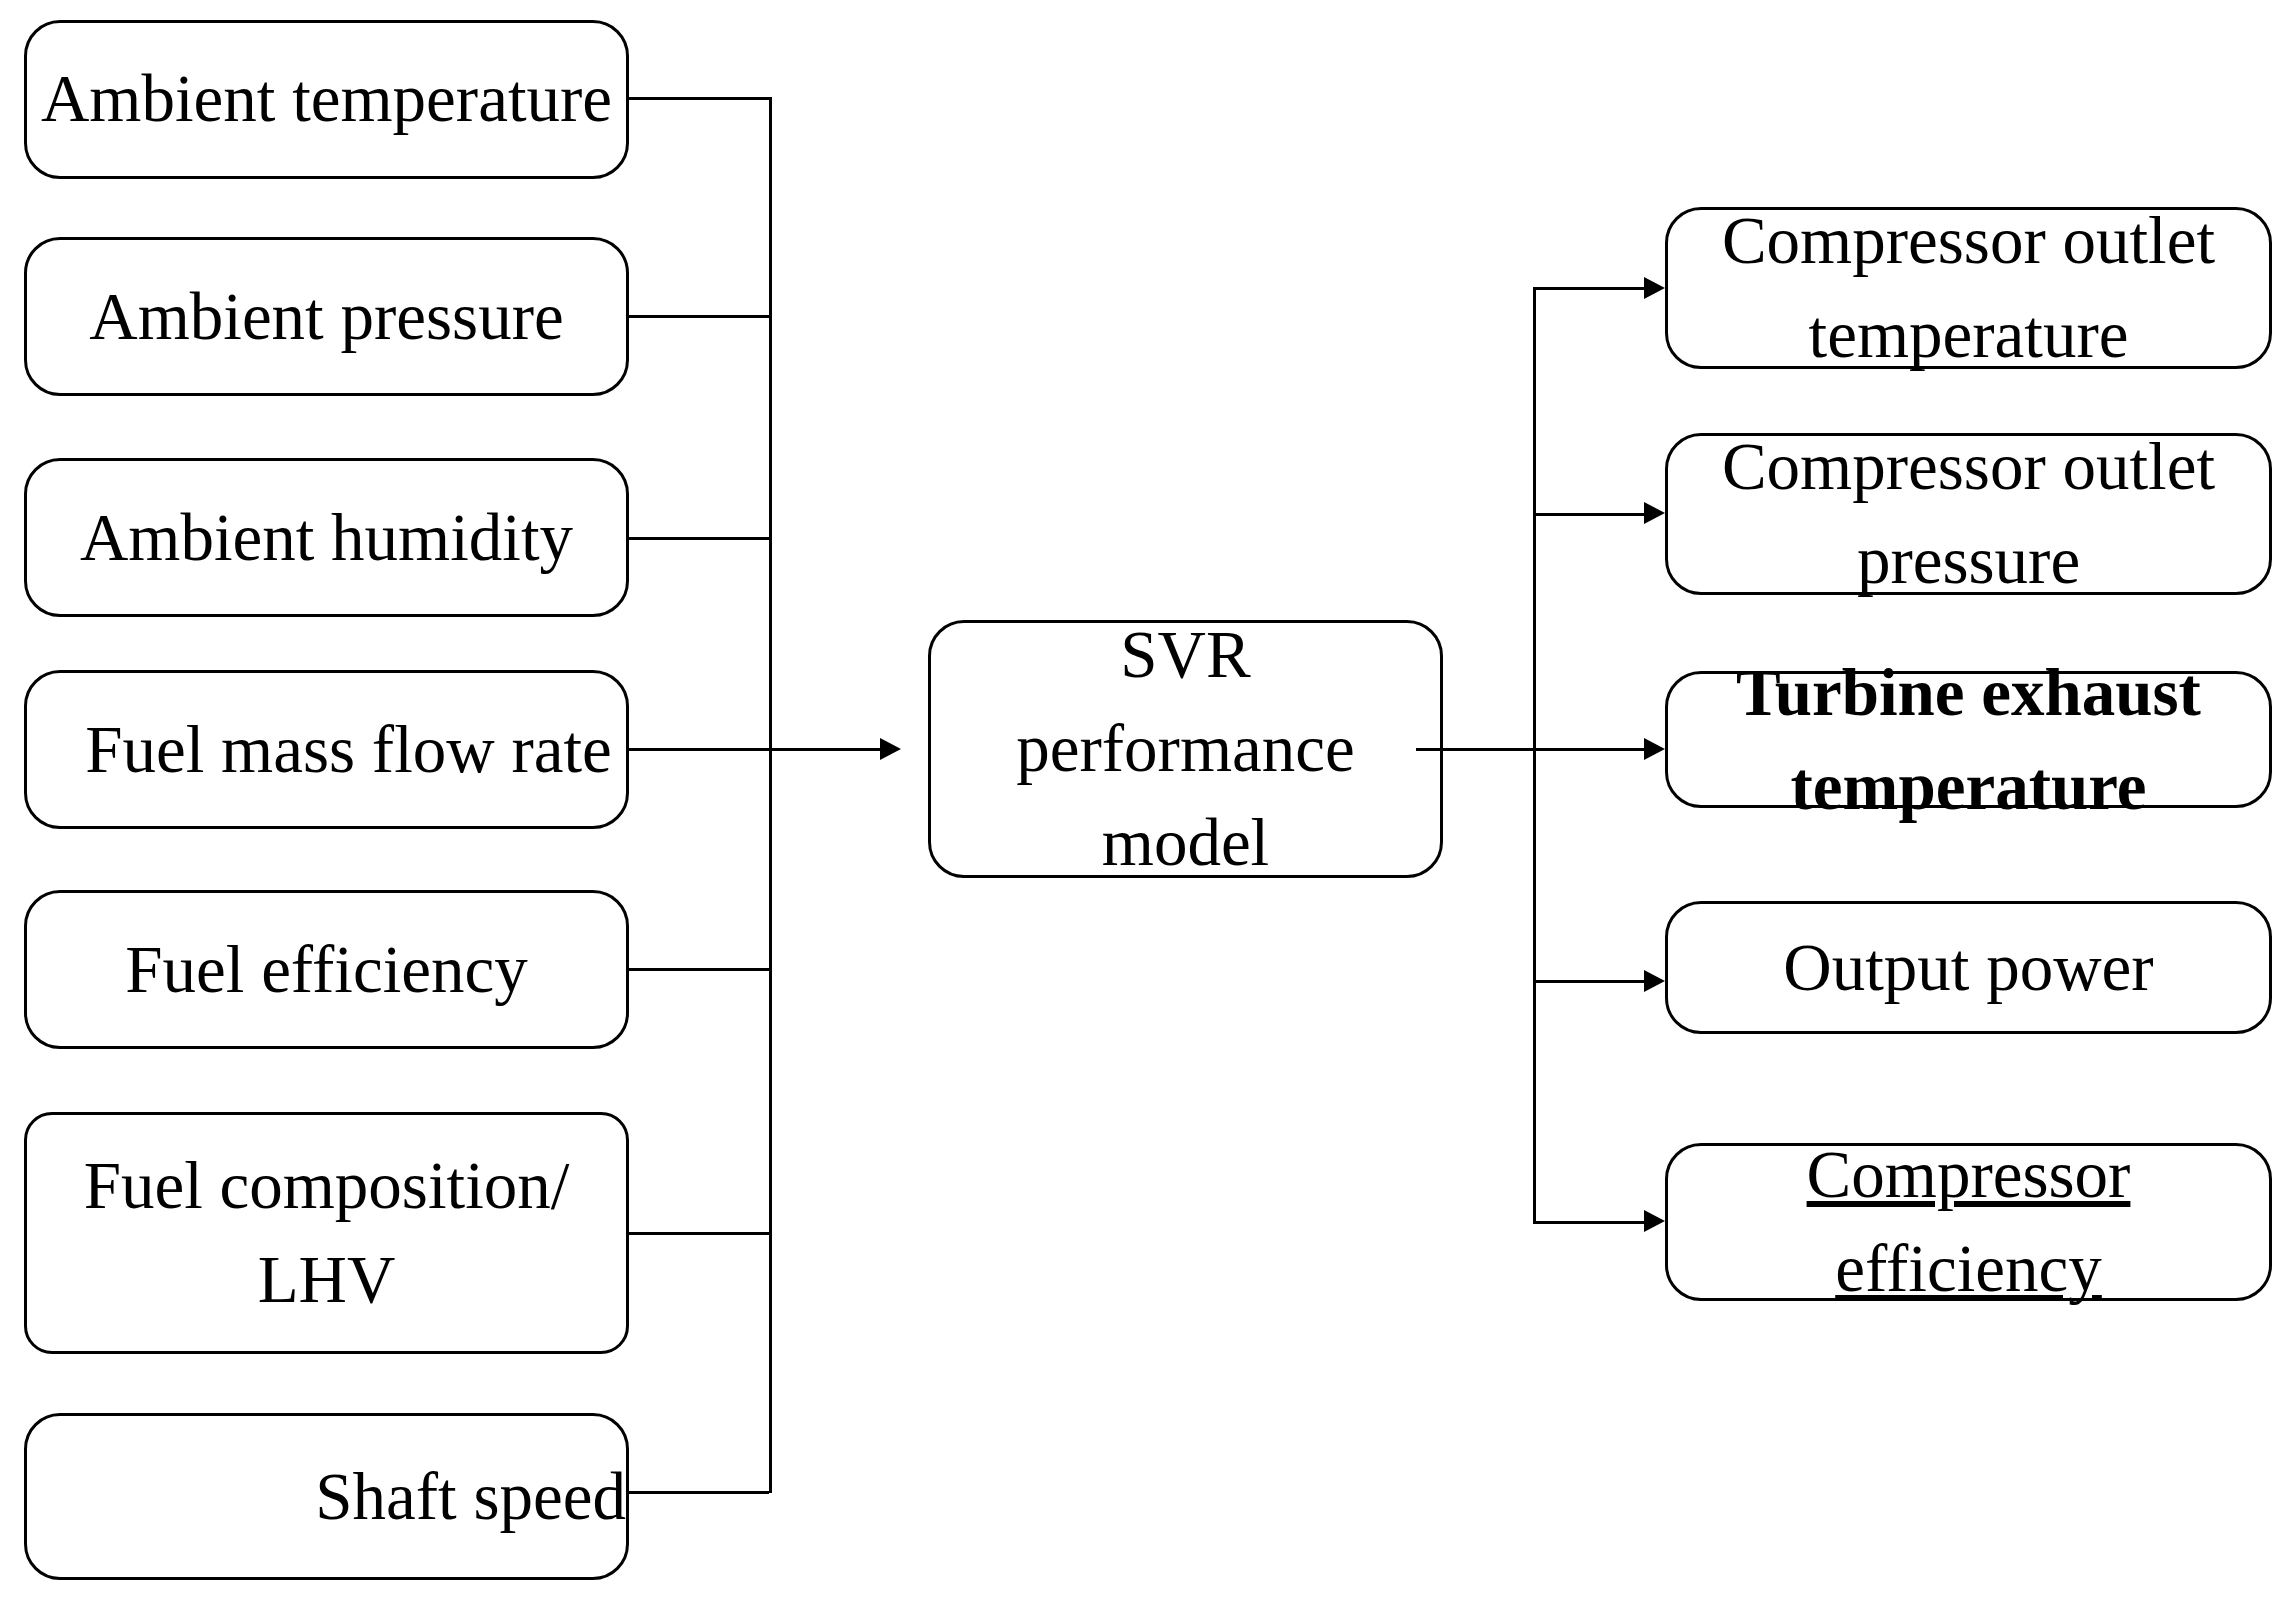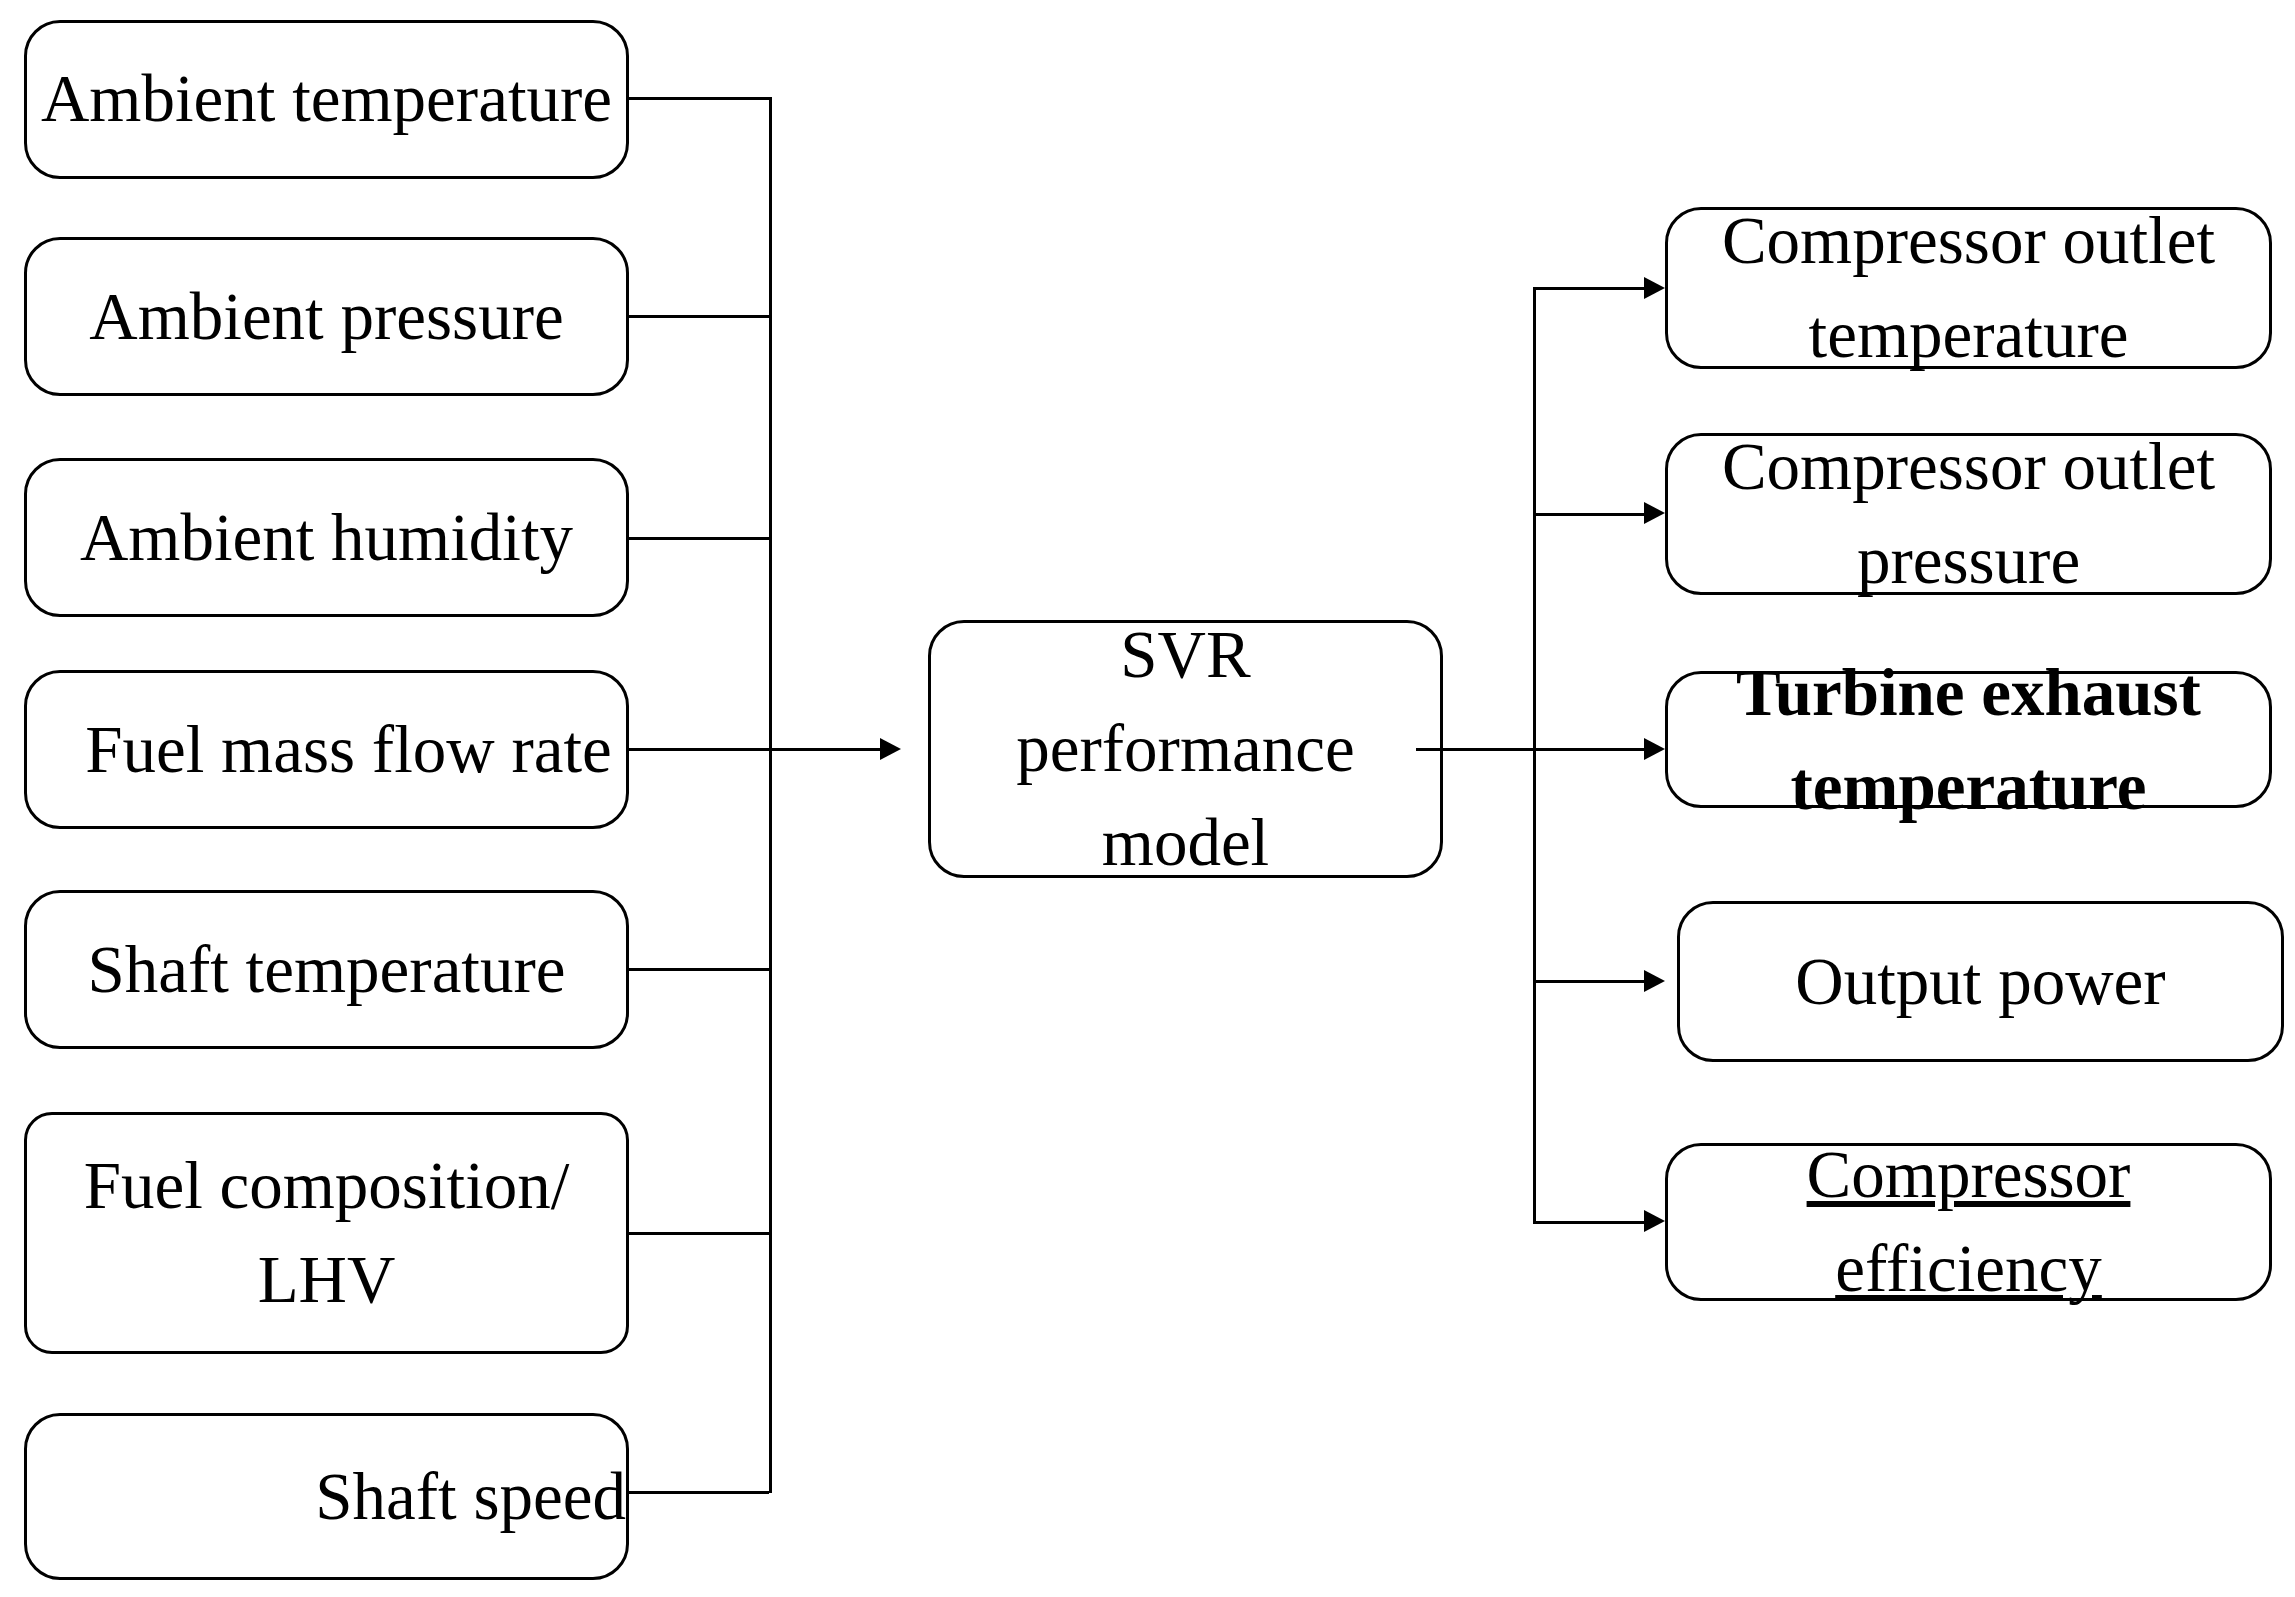--- a/index.html
+++ b/index.html
@@ -57,21 +57,21 @@
   <div class="box input-box" style="top:237px;  height:159px;">
     <span>Ambient pressure</span>
   </div>
   <div class="box input-box" style="top:458px;  height:159px;">
     <span>Ambient humidity</span>
   </div>
   <div class="box input-box" style="top:670px; height:159px;padding-left:44px;">
     <span>Fuel mass flow rate</span>
   </div>
   <div class="box input-box" style="top:890px; height:159px;">
-    <span>Shaft temperature</span>
+    <span>Fuel efficiency</span>
   </div>
   <div class="box input-box" style="top:1112px; height:242px;border-radius:28px;">
     <span>Fuel composition/
 LHV</span>
   </div>
   <div class="box input-box" style="top:1413px; height:167px;justify-content:flex-end;">
     <span>Shaft speed</span>
   </div>
 
   <div class="hline" style="left:629px; top:97px;  width:140px;"></div>
@@ -114,21 +114,21 @@
 temperature</span>
   </div>
   <div class="box output-box" style="top:433px;  height:162px;">
     <span>Compressor outlet
 pressure</span>
   </div>
   <div class="box output-box" style="top:671px; height:137px;font-weight:bold;">
     <span>Turbine exhaust
 temperature</span>
   </div>
-  <div class="box output-box" style="top:901px; height:161px;margin-left:12px;">
+  <div class="box output-box" style="top:901px; height:133px;">
     <span>Output power</span>
   </div>
   <div class="box output-box" style="top:1143px; height:158px;text-decoration:underline;">
     <span>Compressor efficiency</span>
   </div>
 
 </div>
 
 
 </body></html>

